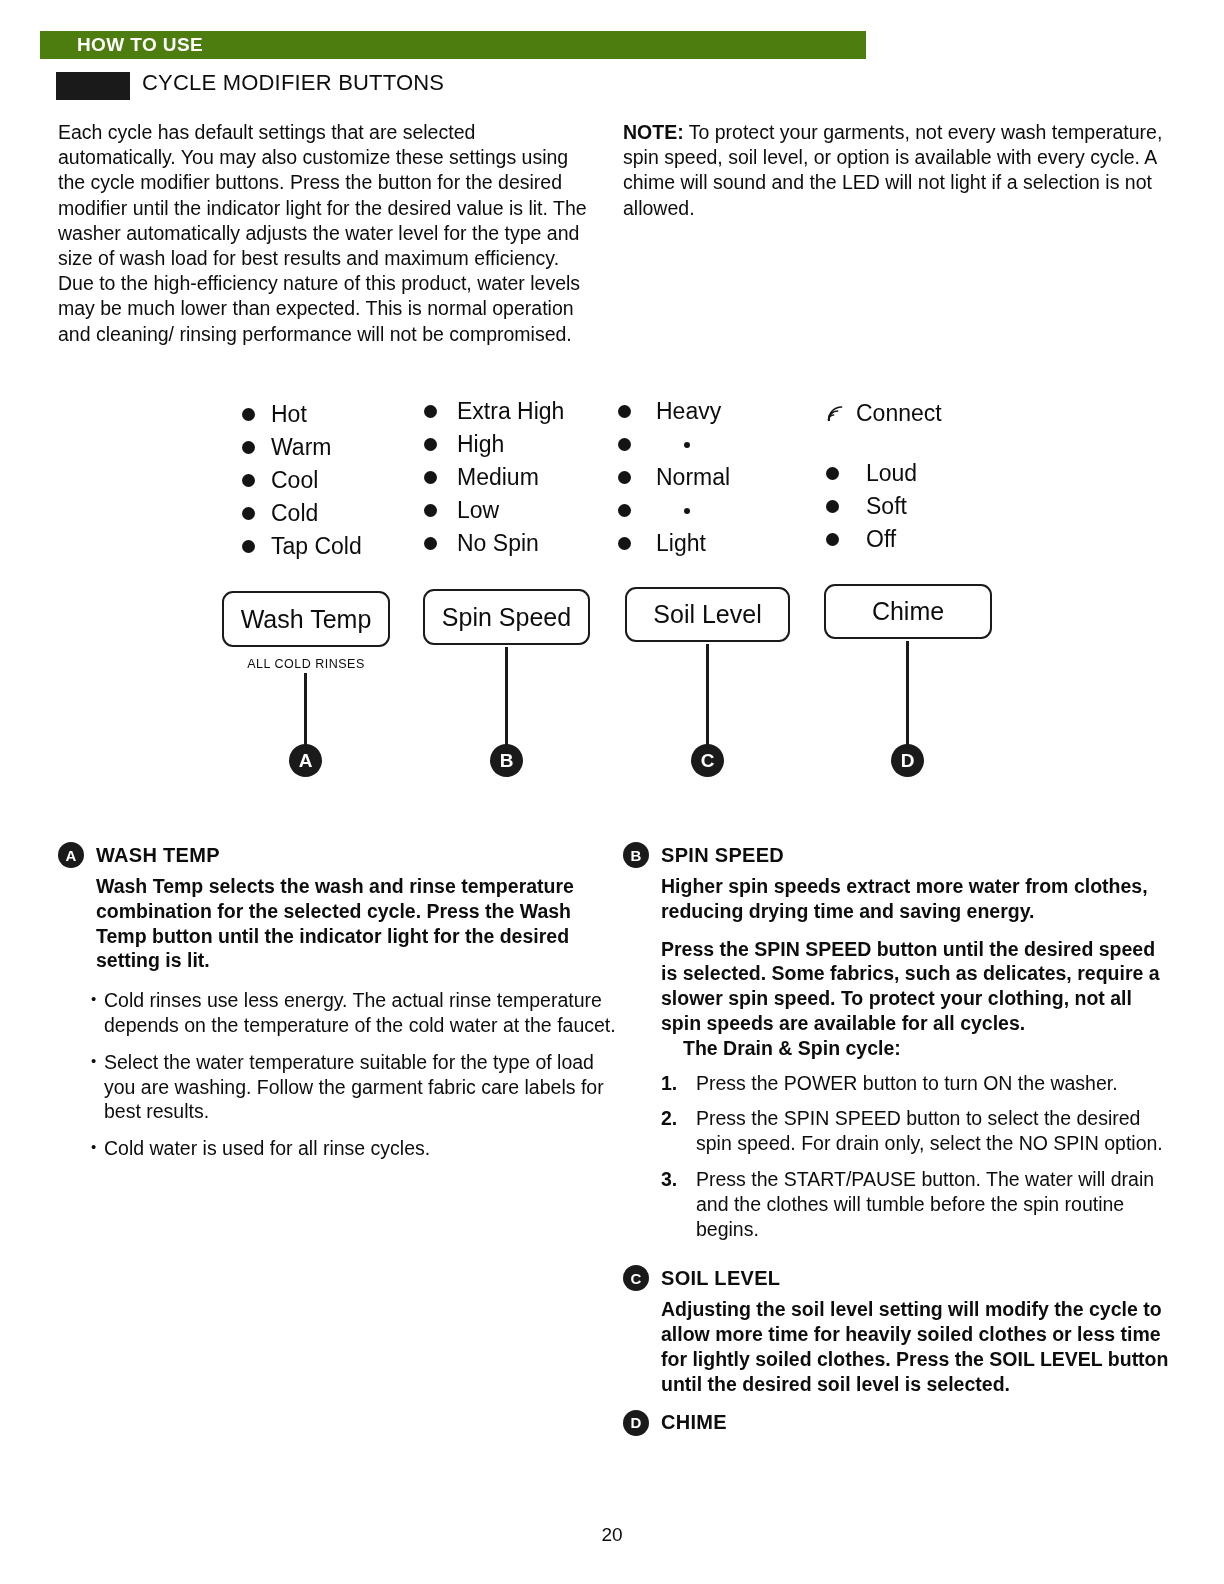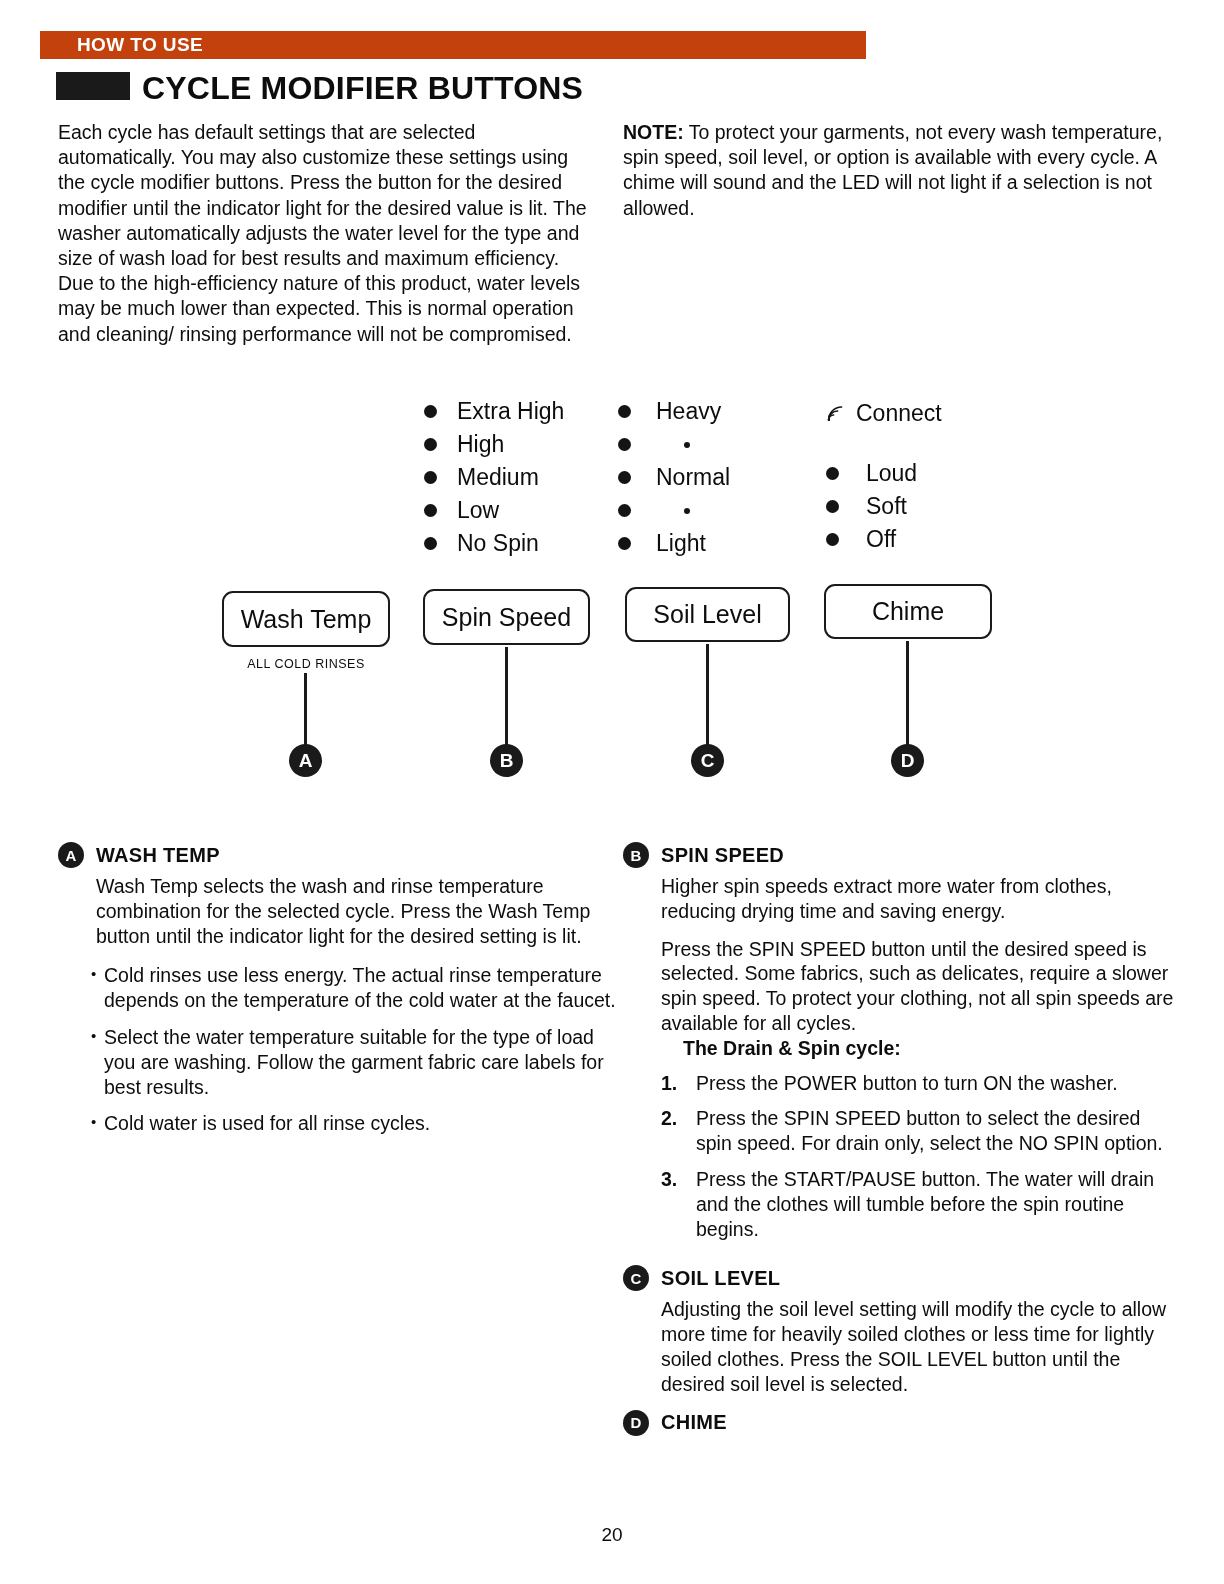--- a/index.html
+++ b/index.html
@@ -15,43 +15,43 @@
     overflow: hidden;
   }
 
   
   .page { position: relative; width: 1224px; height: 1584px; }
 
   .howto-bar {
     position: absolute;
     left: 40px; top: 31px;
     width: 826px; height: 28px;
-    background: #c2410c;
+    background: #4d7c0f;
   }
   .howto-bar-label {
     position: absolute;
     left: 37px; top: 3px;
     color: #ffffff;
     font-size: 19px;
     font-weight: bold;
     letter-spacing: 0.4px;
     font-family: "Liberation Sans", sans-serif;
   }
 
   .section-swatch {
     position: absolute;
     left: 56px; top: 72px;
     width: 74px; height: 28px;
     background: #1a1a1a;
   }
   .section-title {
     position: absolute;
     left: 142px; top: 70px;
-    font-size: 32px;
-    font-weight: bold;
+    font-size: 22px;
+    font-weight: normal;
     letter-spacing: 0.2px;
   }
 
   
   .intro-left {
     position: absolute;
     left: 58px; top: 120px;
     width: 540px;
     font-size: 19.5px;
     line-height: 25.2px;
@@ -195,20 +195,21 @@
     margin-left: 12px;
     font-size: 20px;
     font-weight: bold;
     letter-spacing: 0.3px;
   }
 
   .sec-body {
     margin-left: 38px;
     font-size: 19.5px;
     line-height: 24.8px;
+    font-weight: bold;
   }
   .sec-body p { margin: 0 0 13px 0; }
   .sec-body p:last-child { margin-bottom: 0; }
 
   .bul {
     position: relative;
     padding-left: 13px;
     margin: 0 0 12px 0;
     font-size: 19.5px;
     line-height: 24.8px;
@@ -267,20 +268,42 @@
 
   <div class="section-swatch"></div>
   <div class="section-title">CYCLE MODIFIER BUTTONS</div>
 
   <div class="intro-left">Each cycle has default settings that are selected automatically. You may also customize these settings using the cycle modifier buttons. Press the button for the desired modifier until the indicator light for the desired value is lit. The washer automatically adjusts the water level for the type and size of wash load for best results and maximum efficiency. Due to the high-efficiency nature of this product, water levels may be much lower than expected. This is normal operation and cleaning/ rinsing performance will not be compromised.</div>
 
   <div class="intro-right"><b>NOTE:</b><span> To protect your garments, not every wash temperature, spin speed, soil level, or option is available with every cycle. A chime will sound and the LED will not light if a selection is not allowed.</span></div>
 
   <div class="diagram">
 
+    <div class="opt-col col-temp">
+      <div class="opt-row">
+          <span class="bullet"></span>
+          <span class="opt-label">Hot</span>
+        </div>
+      <div class="opt-row">
+          <span class="bullet"></span>
+          <span class="opt-label">Warm</span>
+        </div>
+      <div class="opt-row">
+          <span class="bullet"></span>
+          <span class="opt-label">Cool</span>
+        </div>
+      <div class="opt-row">
+          <span class="bullet"></span>
+          <span class="opt-label">Cold</span>
+        </div>
+      <div class="opt-row">
+          <span class="bullet"></span>
+          <span class="opt-label">Tap Cold</span>
+        </div>
+    </div>
 
     <div class="opt-col col-spin">
       <div class="opt-row">
           <span class="bullet"></span>
           <span class="opt-label">Extra High</span>
         </div>
       <div class="opt-row">
           <span class="bullet"></span>
           <span class="opt-label">High</span>
         </div>

